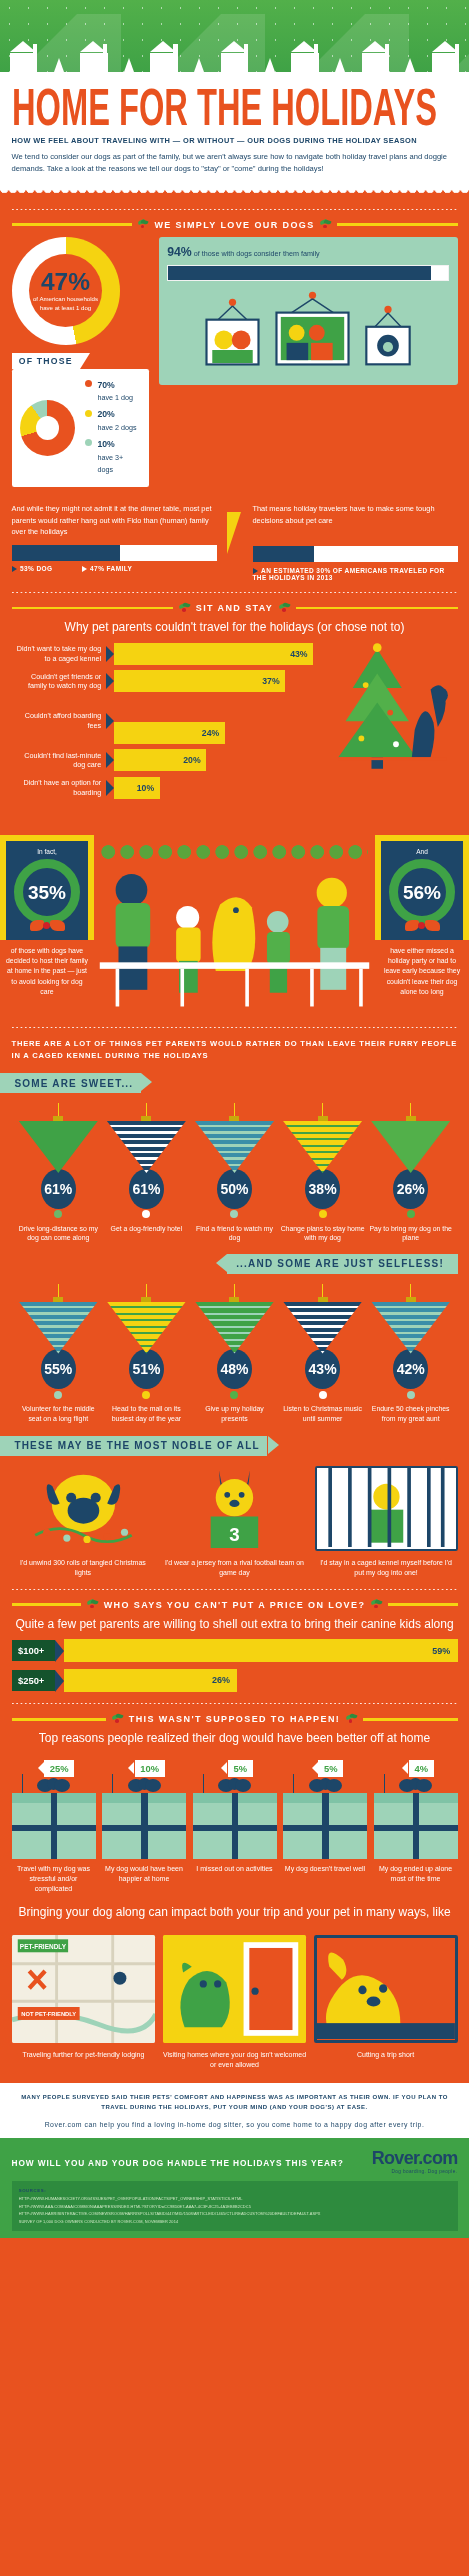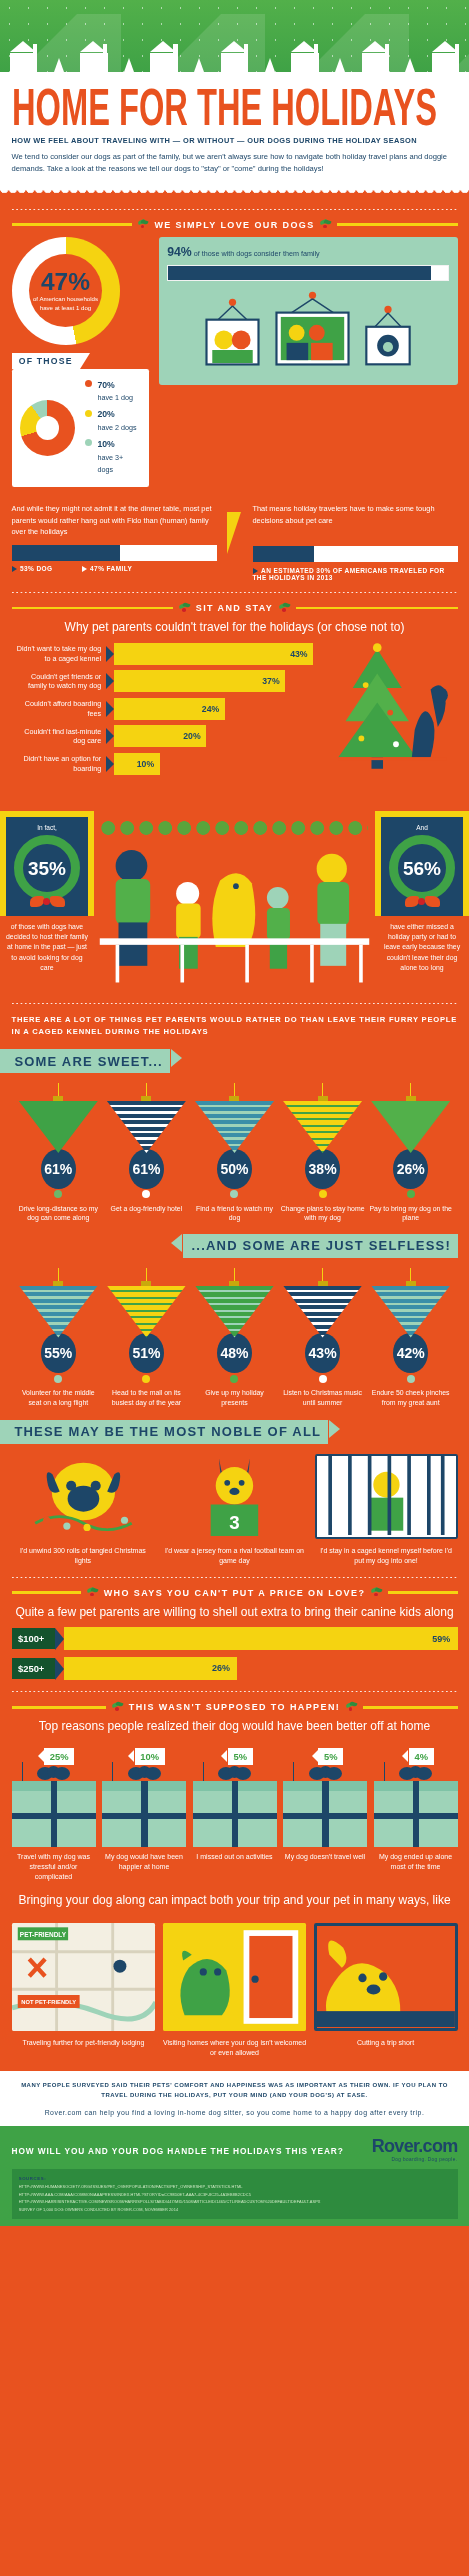--- a/index.html
+++ b/index.html
@@ -130,23 +130,23 @@
   .flank p { font-size:6.9px; line-height:1.5; text-align:center; padding:5.8px 4.3px 0; }
 
   .dinner { flex:1; position:relative; min-height:166px; background:#e8521f; }
   .garland { height:19px; margin:7.2px 7.2px 0; background:
      radial-gradient(circle at 7.2px 10px, #5aa43c 6.5px, transparent 7.2px) repeat-x;
      background-size:19px 19px; }
 
   .calltext { font-weight:bold; font-size:7.6px; letter-spacing:0.8px; line-height:1.6; }
 
   
-  .ribbon { background:#9ed3b8; color:#1d4668; font-weight:bold; font-size:13px; letter-spacing:1.2px; padding:4.3px 7.2px; display:inline-block; position:relative; margin-left:-11.5px; padding-left:14.4px; }
+  .ribbon { background:#9ed3b8; color:#1d4668; font-weight:bold; font-size:10px; letter-spacing:1.2px; padding:4.3px 7.2px; display:inline-block; position:relative; margin-left:-11.5px; padding-left:14.4px; }
   .ribbon:after { content:""; position:absolute; right:-11.5px; top:0; border-top:9.4px solid transparent; border-bottom:9.4px solid transparent; border-left:11.5px solid #9ed3b8; }
-  .ribbon.right { float:right; margin-right:-11.5px; margin-left:0; padding-right:18px; padding-left:8.7px;text-align:center; }
+  .ribbon.right { float:right; margin-right:-11.5px; margin-left:0; padding-right:25px; padding-left:8.7px;text-align:center; }
   .ribbon.right:after { left:-11.5px; right:auto; border-left:0; border-right:11.5px solid #9ed3b8; }
 
   
   .orn-row { display:flex; justify-content:space-between; padding:10px 4.3px 0; }
   .orn { width:85px; text-align:center; }
   .orn .hang { width:0.7px; height:13px; background:#f5d311; margin:0 auto; }
   .orn .cap { width:10px;height:5px;background:#c9a90c; margin:0 auto; }
   .orn .shade { width:79px; height:52px; margin:0 auto; clip-path:polygon(0 0,100% 0,50% 100%); }
   .orn .pct { width:35px;height:40px;border-radius:50%; background:#1d4668; margin:-4.3px auto 0; display:flex;align-items:center;justify-content:center; font-weight:bold; font-size:14px; }
   .orn .bead { width:8px;height:8px;border-radius:50%; margin:1.4px auto 0; }
@@ -428,21 +428,21 @@
           <div class="track">
               <div class="fill sb" style="width: 86.0465%;">
                 <span>37%</span>
               </div>
             </div>
         </div>
         <div class="hbar">
           <div class="lab">Couldn't afford boarding fees</div>
           <div class="arr"></div>
           <div class="track">
-              <div class="fill sb" style="width: 55.814%;">
+              <div class="fill sb" style="width: 55.814%; margin-top: 24px;">
                 <span>24%</span>
               </div>
             </div>
         </div>
         <div class="hbar">
           <div class="lab">Couldn't find last-minute dog care</div>
           <div class="arr"></div>
           <div class="track">
               <div class="fill sb" style="width: 46.5116%;">
                 <span>20%</span>

